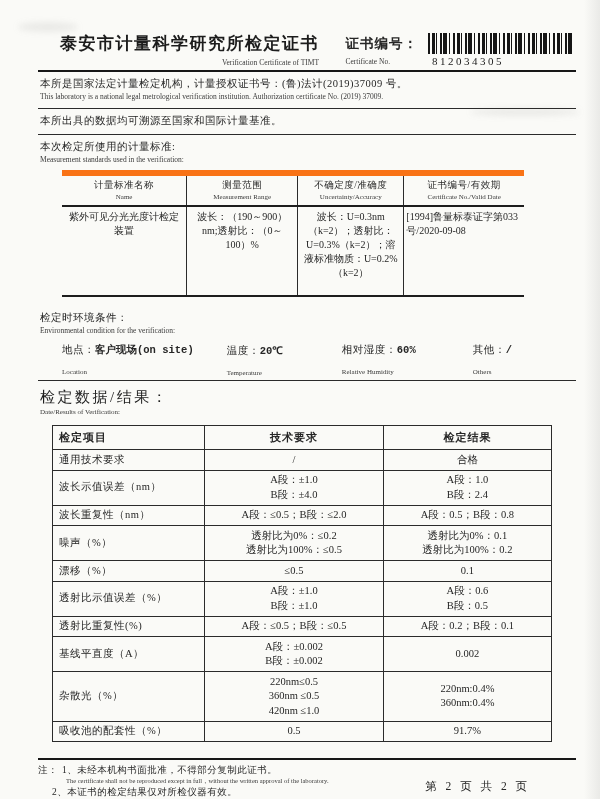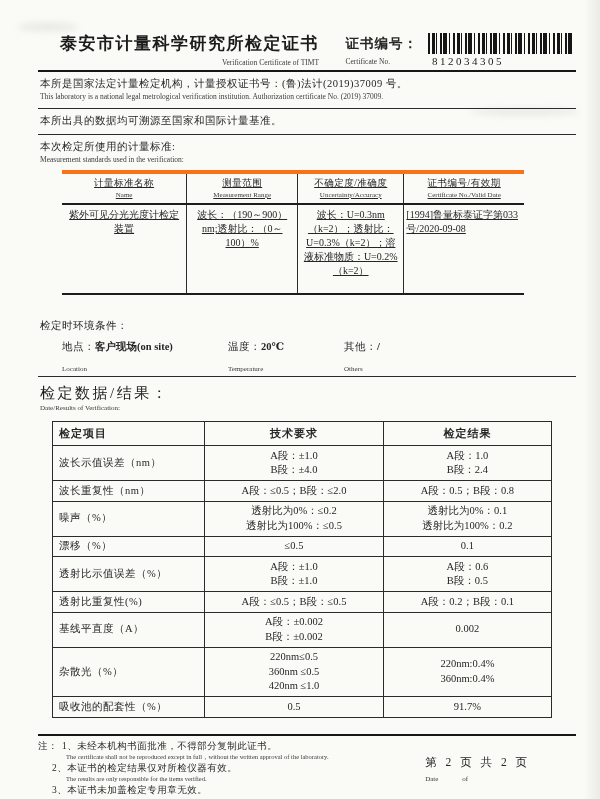--- a/index.html
+++ b/index.html
@@ -37,38 +37,38 @@
   .rule{height:0;border-top:1.6px solid #2b2b2b;margin-top:3px;}
   .rule.thick{border-top:2.2px solid #171717;}
 
   
   .stmt{padding:5px 0 4px 2px;}
   .stmt-cn{font-size:10.5px;letter-spacing:0.5px;line-height:13px;}
   .stmt-en{font-size:7.5px;color:#3a3a3a;line-height:9px;margin-top:2px;}
 
   
   table{border-collapse:collapse;}
-  .standards{margin:2px 0 18px 24px;width:462px;table-layout:fixed;
-    border-top:4px solid #f97316;border-bottom:2px solid #1d1d1d;text-decoration:underline;}
+  .standards{margin:2px 0 8px 24px;width:462px;table-layout:fixed;
+    border-top:6px solid #f97316;border-bottom:2px solid #1d1d1d;}
   .standards th{border-bottom:2px solid #1d1d1d;padding:3px 2px 4px;font-weight:normal;vertical-align:top;}
   .standards th,.standards td{border-left:1.2px solid #2b2b2b;}
   .standards th:first-child,.standards td:first-child{border-left:none;}
   .standards .h-cn{font-size:9.5px;letter-spacing:0.5px;}
   .standards .h-en{font-size:7px;color:#3a3a3a;margin-top:1px;}
   .standards td{height:82px;vertical-align:top;padding:3px 3px;font-size:10px;line-height:14px;text-align:center;}
   .standards td.c-cert{text-align:left;padding-left:2px;}
   .standards col.c1{width:27%;} .standards col.c2{width:24%;}
   .standards col.c3{width:23%;} .standards col.c4{width:26%;}
 
   
   .env-heading{padding:6px 0 0 2px;}
   .env-fields{display:flex;margin:8px 0 0 24px;}
   .env-field{padding-right:4px;}
   .env-field.f1{width:162px;} .env-field.f2{width:112px;} .env-field.f3{width:128px;} .env-field.f4{width:100px;}
-  .env-line{font-size:10.5px;white-space:nowrap;}
+  .env-line{font-size:10.5px;white-space:nowrap;font-family:Liberation Mono, monospace;}
   .env-label{letter-spacing:0.5px;}
   .env-value{font-weight:bold;}
   .env-en{font-size:7px;color:#3a3a3a;margin-top:11px;}
 
   
   .results-heading{margin-top:7px;padding-left:2px;}
   .results-cn{font-size:15px;letter-spacing:2.5px;color:#1e1e1e;}
   .results-en{font-size:7px;color:#3a3a3a;margin-top:1px;}
   .results{margin:9px 0 16px 14px;width:500px;table-layout:fixed;border-radius:16px;}
   .results th,.results td{border:1.3px solid #2b2b2b;}
@@ -172,29 +172,34 @@
           <td>紫外可见分光光度计检定装置</td>
           <td>波长：（190～900）nm;透射比：（0～100）%</td>
           <td>波长：U=0.3nm（k=2）；透射比：U=0.3%（k=2）；溶液标准物质：U=0.2%（k=2）</td>
           <td class="c-cert">[1994]鲁量标泰证字第033号/2020-09-08</td>
         </tr>
       </tbody>
     </table>
 
     <div class="env-heading">
       <div class="stmt-cn">检定时环境条件：</div>
+      <div class="stmt-en">Environmental condition for the verification:</div>
     </div>
     <div class="env-fields">
       <div class="env-field f1">
         <div class="env-line"><span class="env-label">地点：</span><span class="env-value">客户现场(on site)</span></div>
         <div class="env-en">Location</div>
       </div>
       <div class="env-field f2">
         <div class="env-line"><span class="env-label">温度：</span><span class="env-value">20℃</span></div>
         <div class="env-en">Temperature</div>
+      </div>
+      <div class="env-field f3">
+        <div class="env-line"><span class="env-label">相对湿度：</span><span class="env-value">60%</span></div>
+        <div class="env-en">Relative Humidity</div>
       </div>
       <div class="env-field f4">
         <div class="env-line"><span class="env-label">其他：</span><span class="env-value">/</span></div>
         <div class="env-en">Others</div>
       </div>
     </div>
     <div class="rule"></div>
 
     <div class="results-heading">
       <div class="results-cn">检定数据/结果：</div>
@@ -210,20 +215,31 @@
       <thead>
         <tr>
           <th class="col-item">检定项目</th>
           <th>技术要求</th>
           <th>检定结果</th>
         </tr>
       </thead>
       <tbody>
           <tr>
             <td class="col-item">
+              <div class="cell-line">通用技术要求</div>
+            </td>
+            <td class="col-req">
+              <div class="cell-line">/</div>
+            </td>
+            <td class="col-res">
+              <div class="cell-line">合格</div>
+            </td>
+          </tr>
+          <tr>
+            <td class="col-item">
               <div class="cell-line">波长示值误差（nm）</div>
             </td>
             <td class="col-req">
               <div class="cell-line">A段：±1.0</div>
               <div class="cell-line">B段：±4.0</div>
             </td>
             <td class="col-res">
               <div class="cell-line">A段：1.0</div>
               <div class="cell-line">B段：2.4</div>
             </td>

